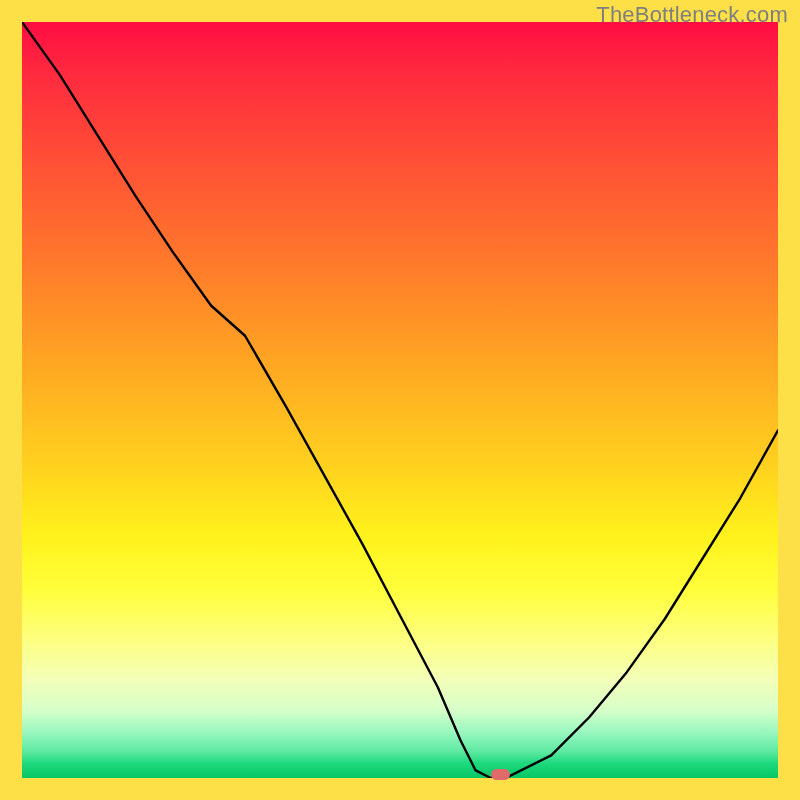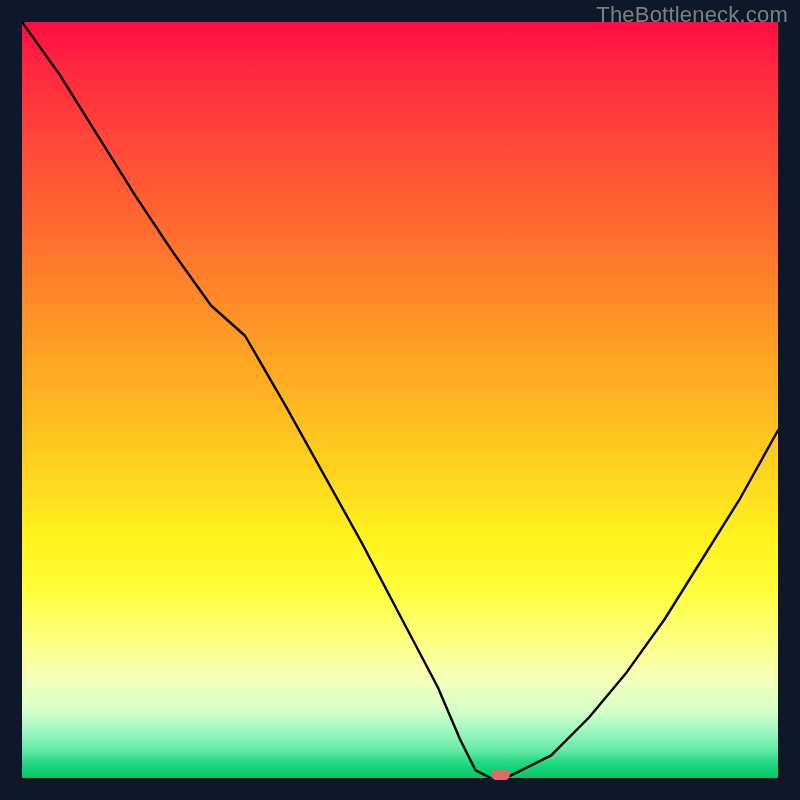--- a/index.html
+++ b/index.html
@@ -7,21 +7,21 @@
     padding: 0;
     width: 800px;
     height: 800px;
     background: #000;
     overflow: hidden;
     font-family: Arial, Helvetica, sans-serif;
   }
   .frame {
     position: absolute;
     inset: 0;
-    background: #0f172a;
+    background: #fde047;
   }
   .plot-area {
     position: absolute;
     left: 22px;
     top: 22px;
     width: 756px;
     height: 756px;
   }
   .gradient {
     position: absolute;

